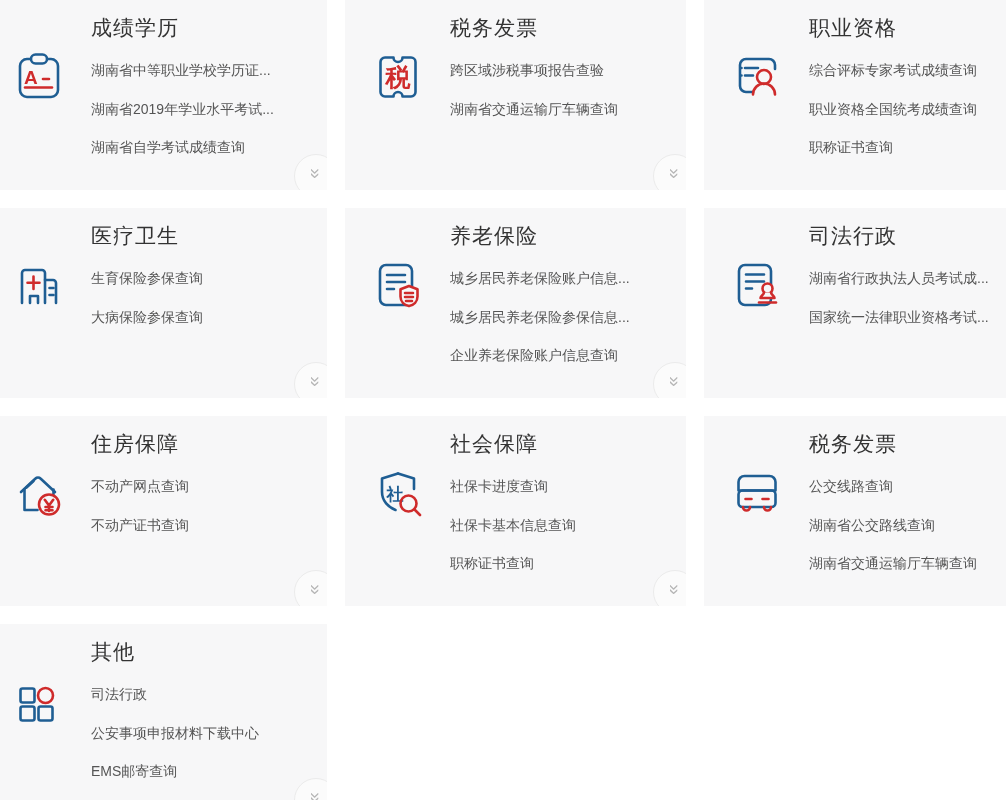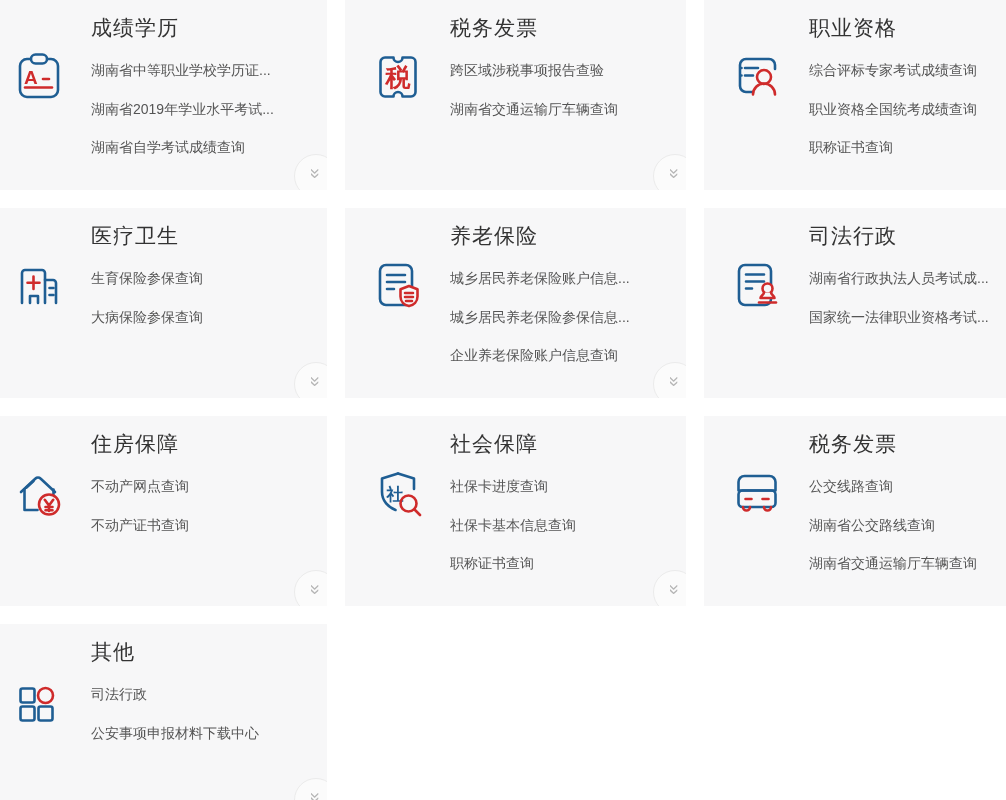--- a/index.html
+++ b/index.html
@@ -219,18 +219,19 @@
     <rect x="7.5" y="13.5" width="14" height="14" rx="2" class="b"></rect>
     <rect x="7.5" y="31.5" width="14" height="14" rx="2" class="b"></rect>
     <rect x="25.5" y="31.5" width="14" height="14" rx="2" class="b"></rect>
     <circle cx="32.5" cy="20.5" r="7.5" class="r"></circle>
   </svg>
       </span>
     <h2 class="card-title">其他</h2>
     <ul class="card-links">
         <li class="card-link">司法行政</li>
         <li class="card-link">公安事项申报材料下载中心</li>
+        <li class="card-link">EMS邮寄查询</li>
       </ul>
     <div class="expander">
       <span class="chev">»</span>
     </div>
   </section>
 </div>
 
 </body></html>

